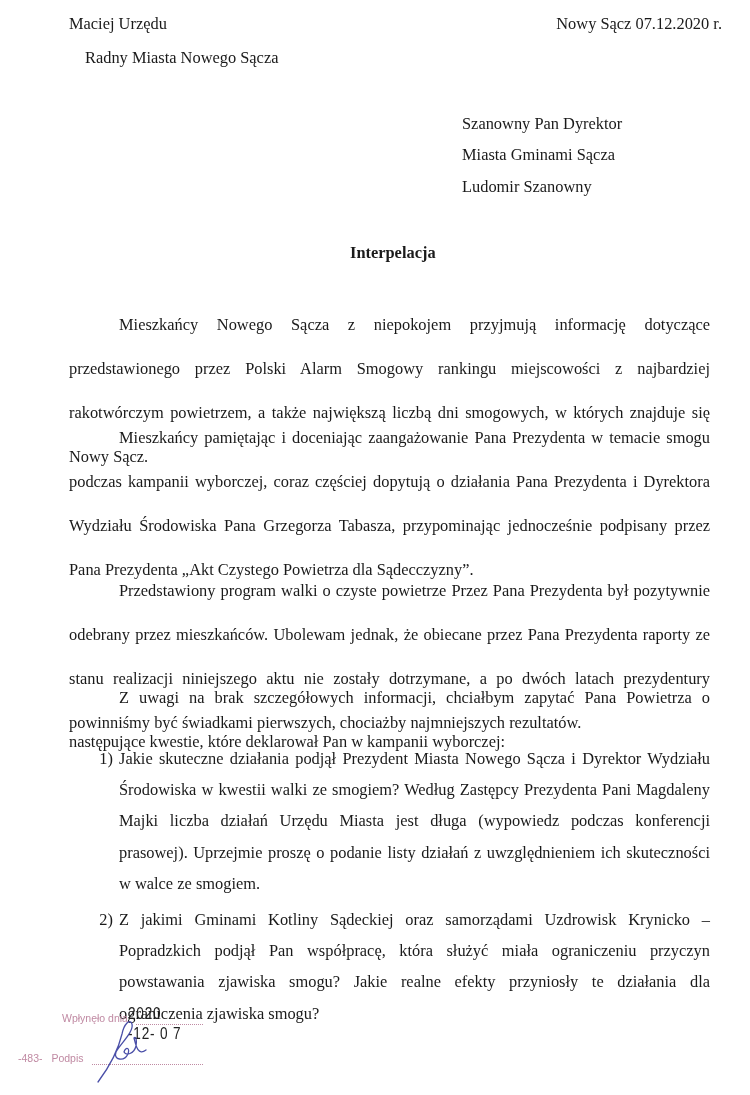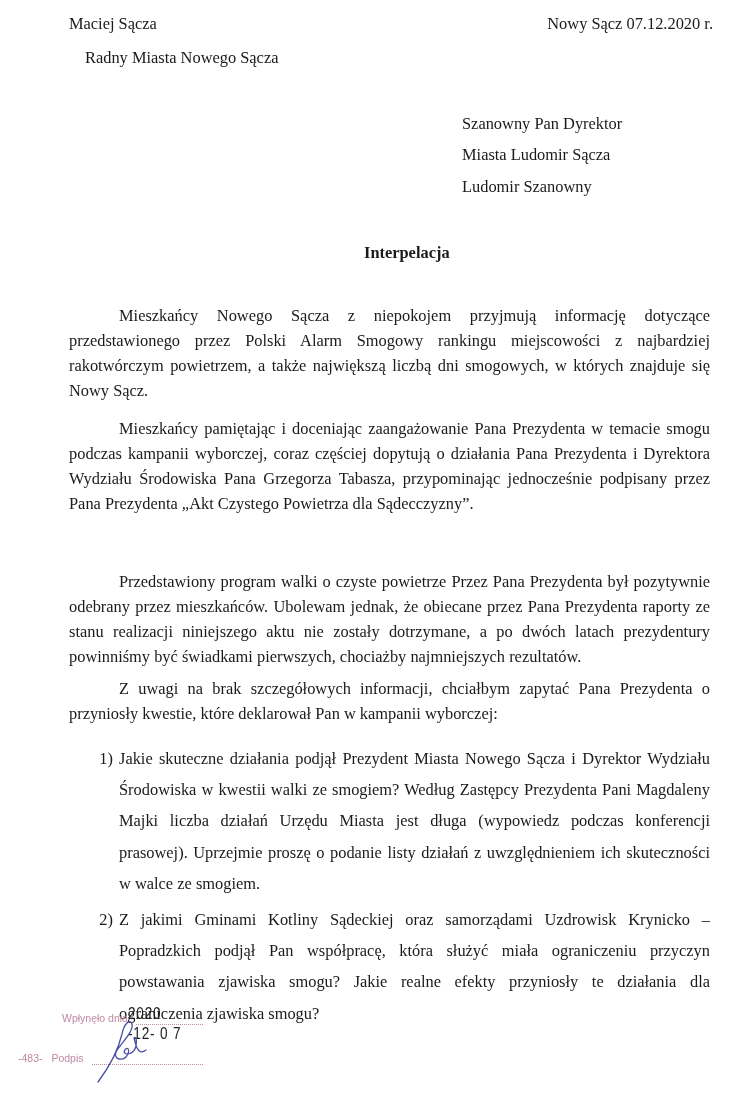--- a/index.html
+++ b/index.html
@@ -1,49 +1,49 @@
 <!DOCTYPE html>
 <html><head>
 <meta charset="utf-8">
 <style>
   html, body { margin:0; padding:0; background:#ffffff; }
   body { width:750px; height:1095px; position:relative; overflow:hidden;
          font-family:"Liberation Serif", "DejaVu Serif", serif; color:#1a1a1a; font-size:16.4px; }
   .abs { position:absolute; white-space:nowrap; }
-  .para { position:absolute; left:69px; width:641px; line-height:25px; text-align:justify; margin:0; }
+  .para { position:absolute; left:69px; width:641px; line-height:44px; text-align:justify; margin:0; }
   .indent { text-indent:50px; }
   .list { position:absolute; left:69px; width:641px; margin:0; padding:0; list-style:none; }
   .list li { position:relative; padding-left:50px; line-height:31.2px; text-align:justify; margin-bottom:5px; }
   .list .num { position:absolute; left:0; width:44px; text-align:right; }
   .title { font-weight:bold; font-size:16.4px; }
   .stamp { position:absolute; left:18px; top:1003px; width:185px; font-family:"Liberation Sans", sans-serif; }
   .stamp-head { font-family:"Liberation Serif", serif; color:#b46a8c; font-size:16px; letter-spacing:0.6px; border-bottom:1.5px solid #b46a8c; padding:0 4px 2px 4px; display:inline-block; }
   .stamp-row { color:#c08aa3; font-size:10.5px; margin-top:4px; position:relative; height:16px; }
   .dots { position:absolute; left:74px; right:0; bottom:3px; border-bottom:1.5px dotted #c08aa3; }
   .stamp-date { position:absolute; left:66px; top:-8px; color:#222; font-family:"Liberation Sans Narrow","Liberation Sans", sans-serif; font-size:17px; letter-spacing:1px; transform:scaleX(0.8); transform-origin:left; }
   .sig { position:absolute; left:80px; top:1016px; }
 </style>
 </head>
 <body>
 
 <div>
-  <div class="abs" style="left:69px; top:14px;">Maciej Sącza</div>
+  <div class="abs" style="left:69px; top:14px;">Maciej Urzędu</div>
   <div class="abs" style="left:69px; top:48px;margin-left:16px;">Radny Miasta Nowego Sącza</div>
-  <div class="abs" style="right:37px; top:14px;margin-left:20px;">Nowy Sącz 07.12.2020 r.</div>
+  <div class="abs" style="right:28px; top:14px;margin-left:20px;">Nowy Sącz 07.12.2020 r.</div>
 
   <div class="abs" style="left:462px; top:114px;">Szanowny Pan Dyrektor</div>
-  <div class="abs" style="left:462px; top:145px;">Miasta Ludomir Sącza</div>
+  <div class="abs" style="left:462px; top:145px;">Miasta Gminami Sącza</div>
   <div class="abs" style="left:462px; top:177px;">Ludomir Szanowny</div>
 
-  <div class="abs title" style="left:364px; top:243px;">Interpelacja</div>
+  <div class="abs title" style="left:350px; top:243px;">Interpelacja</div>
 
   <p class="para indent" style="top:303px;">Mieszkańcy Nowego Sącza z niepokojem przyjmują informację dotyczące przedstawionego przez Polski Alarm Smogowy rankingu miejscowości z najbardziej rakotwórczym powietrzem, a także największą liczbą dni smogowych, w których znajduje się Nowy Sącz.</p>
   <p class="para indent" style="top:416px;">Mieszkańcy pamiętając i doceniając zaangażowanie Pana Prezydenta w temacie smogu podczas kampanii wyborczej, coraz częściej dopytują o działania Pana Prezydenta i Dyrektora Wydziału Środowiska Pana Grzegorza Tabasza, przypominając jednocześnie podpisany przez Pana Prezydenta „Akt Czystego Powietrza dla Sądecczyzny”.</p>
   <p class="para indent" style="top:537px;margin-top:32px;">Przedstawiony program walki o czyste powietrze Przez Pana Prezydenta był pozytywnie odebrany przez mieszkańców. Ubolewam jednak, że obiecane przez Pana Prezydenta raporty ze stanu realizacji niniejszego aktu nie zostały dotrzymane, a po dwóch latach prezydentury powinniśmy być świadkami pierwszych, chociażby najmniejszych rezultatów.</p>
-  <p class="para indent" style="top:676px;">Z uwagi na brak szczegółowych informacji, chciałbym zapytać Pana Prezydenta o przyniosły kwestie, które deklarował Pan w kampanii wyborczej:</p>
+  <p class="para indent" style="top:676px;">Z uwagi na brak szczegółowych informacji, chciałbym zapytać Pana Powietrza o następujące kwestie, które deklarował Pan w kampanii wyborczej:</p>
 
   <ol class="list" style="top:743px;">
     <li>
       <span class="num">1)</span>
       <span>Jakie skuteczne działania podjął Prezydent Miasta Nowego Sącza i Dyrektor Wydziału Środowiska w kwestii walki ze smogiem? Według Zastępcy Prezydenta Pani Magdaleny Majki liczba działań Urzędu Miasta jest długa (wypowiedz podczas konferencji prasowej). Uprzejmie proszę o podanie listy działań z uwzględnieniem ich skuteczności w walce ze smogiem.</span>
     </li>
     <li>
       <span class="num">2)</span>
       <span>Z jakimi Gminami Kotliny Sądeckiej oraz samorządami Uzdrowisk Krynicko – Popradzkich podjął Pan współpracę, która służyć miała ograniczeniu przyczyn powstawania zjawiska smogu? Jakie realne efekty przyniosły te działania dla ograniczenia zjawiska smogu?</span>
     </li>

